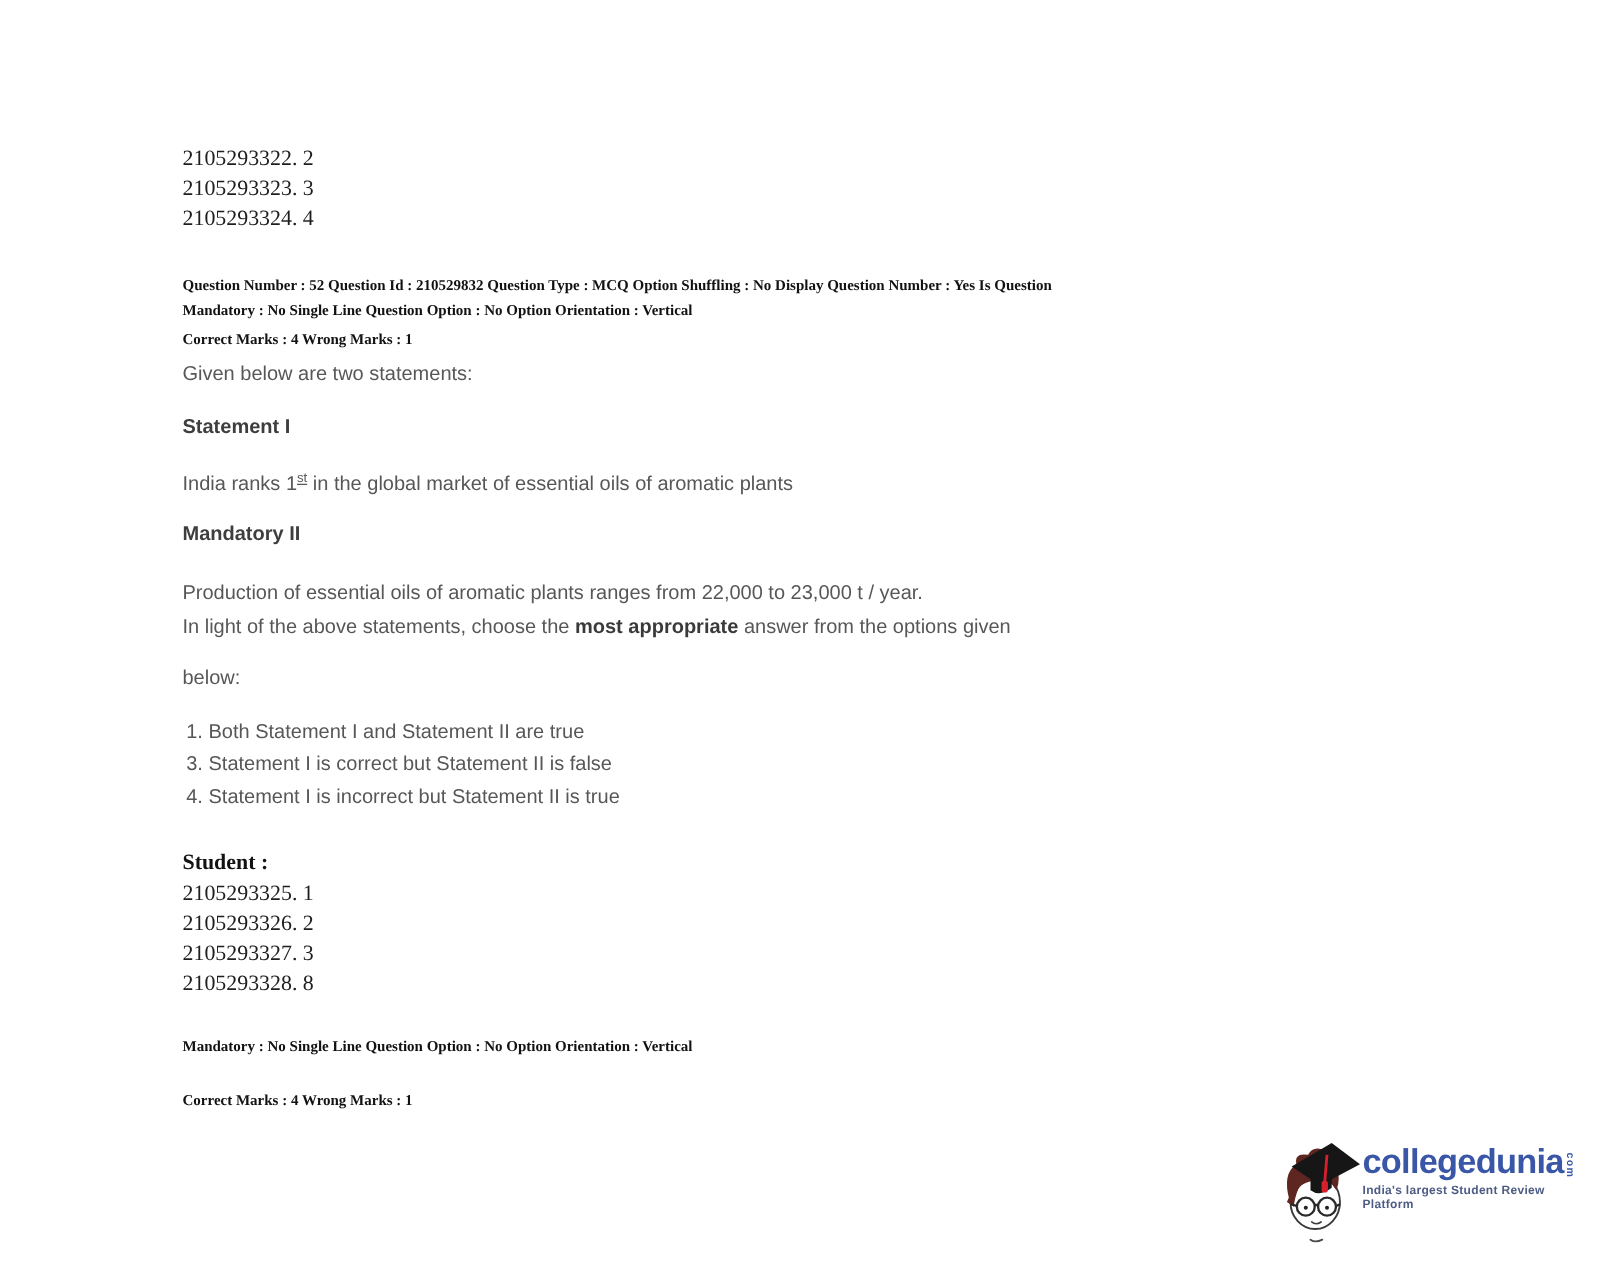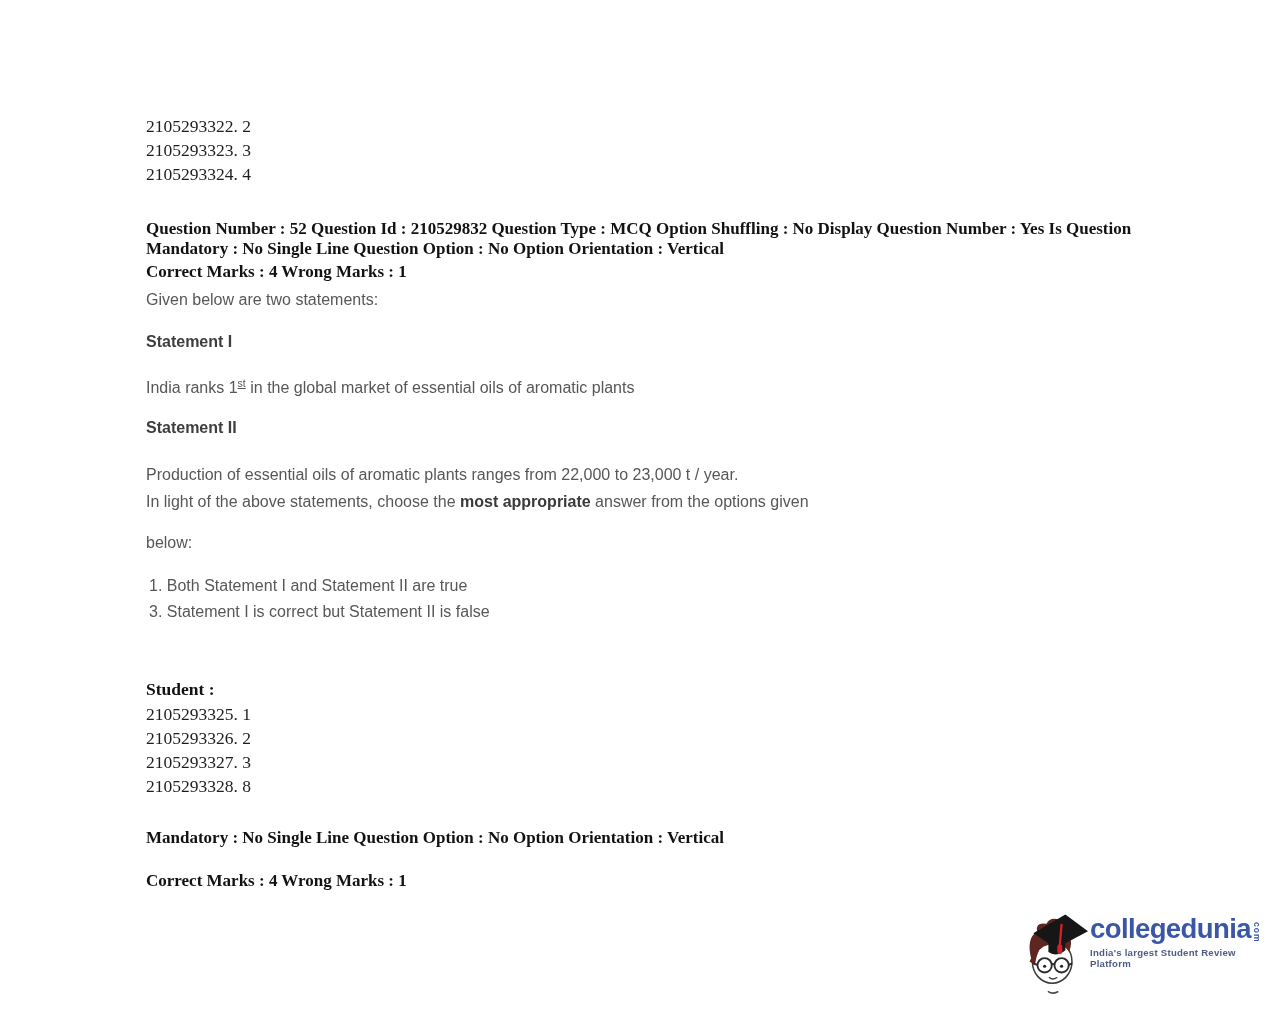--- a/index.html
+++ b/index.html
@@ -22,21 +22,21 @@
     overflow:hidden;
     padding-left:12px;
   }
   .block{position:absolute;left:146px;white-space:nowrap;}
   .serif-id{
     font-family:"Liberation Serif","DejaVu Serif",serif;
     font-size:17.5px;line-height:24px;color:var(--ink-serif,#1e1e1e);
   }
   .q-header{
     font-family:"Liberation Serif","DejaVu Serif",serif;
-    font-weight:bold;font-size:17px;line-height:19.5px;color:#121212;
+    font-weight:bold;font-size:12px;line-height:19.5px;color:#121212;
   }
   .sans{
     font-size:16px;line-height:25px;color:var(--ink-sans,#575757);
   }
   .sans-label{
     font-size:16px;font-weight:bold;color:var(--ink-label,#3e3e3e);
   }
   .sans .bold-inline{font-weight:bold;color:#3a3a3a;}
   .sup{
     font-size:10.5px;vertical-align:super;line-height:0;
@@ -86,31 +86,32 @@
   </div>
   <div class="block q-header" style="top:262px">Correct Marks : 4 Wrong Marks : 1</div>
 
   <div class="block sans" style="top:287px">Given below are two statements:</div>
 
   <div class="block sans-label" style="top:333px">Statement I</div>
   <div class="block sans" style="top:375px">
     <span>India ranks 1</span><span class="sup">st</span><span> in the global market of essential oils of aromatic plants</span>
   </div>
 
-  <div class="block sans-label" style="top:419px">Statement II</div>
+  <div class="block sans-label" style="top:419px">Mandatory II</div>
   <div class="block sans" style="top:462px">Production of essential oils of aromatic plants ranges from 22,000 to 23,000 t / year.</div>
 
   <div class="block sans" style="top:489px">
     <span>In light of the above statements, choose the </span><span class="bold-inline">most appropriate</span><span> answer from the options given</span>
   </div>
   <div class="block sans" style="top:530px">below:</div>
 
   <div class="block choices" style="top:573px;left:149px">
     <div class="line">1. Both Statement I and Statement II are true</div>
     <div class="line">3. Statement I is correct but Statement II is false</div>
+    <div class="line">4. Statement I is incorrect but Statement II is true</div>
   </div>
 
   <div class="block options-label" style="top:679px">Student :</div>
   <div class="block serif-id" style="top:702px">
     <div>2105293325. 1</div>
     <div>2105293326. 2</div>
     <div>2105293327. 3</div>
     <div>2105293328. 8</div>
   </div>
 

